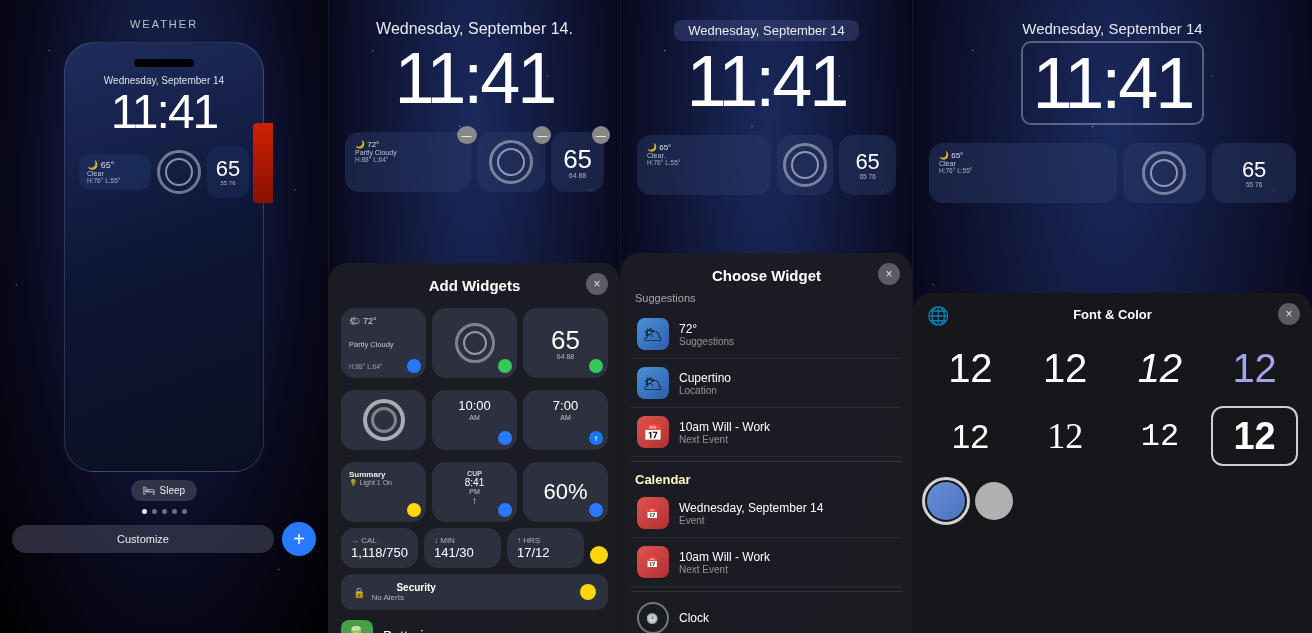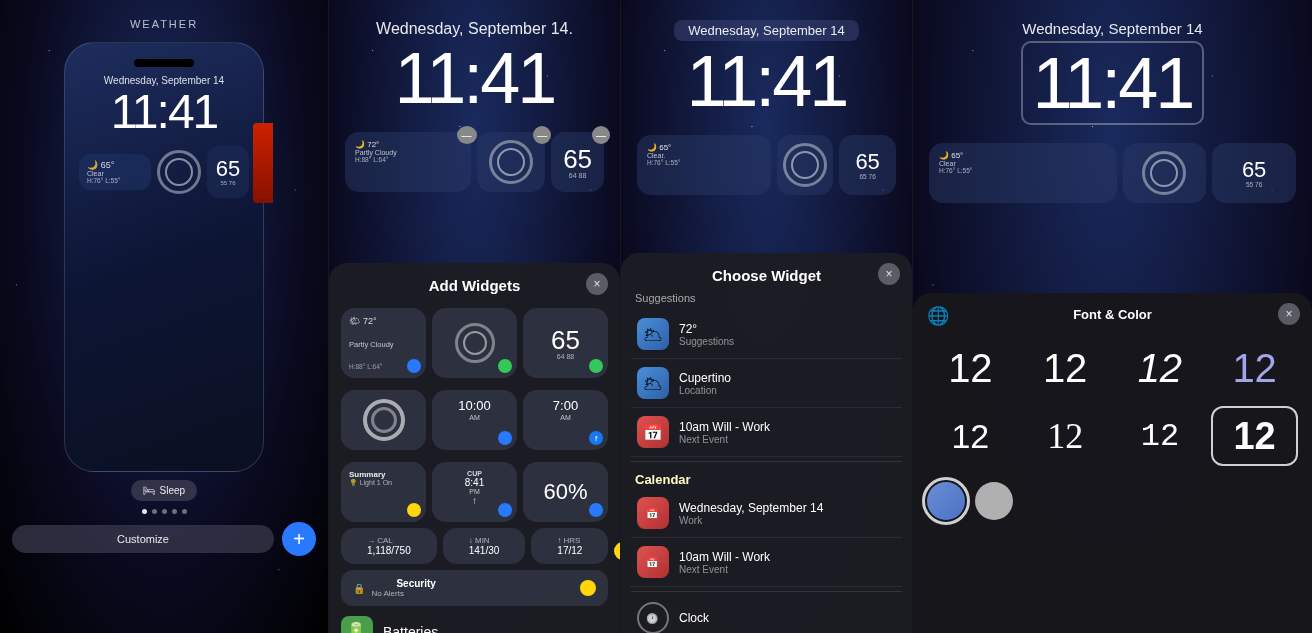--- a/index.html
+++ b/index.html
@@ -285,25 +285,25 @@
       position: relative;
     }
     .aw-stats-row {
       display: flex;
       gap: 6px;
       padding: 0 12px 6px;
     }
     .aw-stat-item {
       background: rgba(50,55,70,0.8);
       border-radius: 14px;
-      padding: 8px 26px;
+      padding: 8px 10px;
       flex: 1;
     }
     .aw-stat-label { font-size: 8px; color: rgba(255,255,255,0.6); }
-    .aw-stat-value { font-size: 10px; color: #fff; font-weight: 500; }
+    .aw-stat-value { font-size: 13px; color: #fff; font-weight: 500; }
     .batteries-icon {
       width: 32px;
       height: 32px;
       background: #4a9e4a;
       border-radius: 8px;
       display: flex;
       align-items: center;
       justify-content: center;
     }
     .batteries-label {
@@ -989,21 +989,21 @@
       </div>
 
       <div class="cw-section-divider"></div>
 
       <div class="cw-section-header">Calendar</div>
       <div class="cw-list">
         <div class="cw-item">
           <div class="cw-item-icon cw-cal-date" style="background:linear-gradient(135deg,#e05252,#b03030);font-size:10px;">📅</div>
           <div class="cw-item-info">
             <div class="cw-item-name">Wednesday, September 14</div>
-            <div class="cw-item-sub">Work</div>
+            <div class="cw-item-sub">Event</div>
           </div>
         </div>
         <div class="cw-item">
           <div class="cw-item-icon" style="background:linear-gradient(135deg,#e05252,#b03030);font-size:10px;">📅</div>
           <div class="cw-item-info">
             <div class="cw-item-name">10am Will - Work</div>
             <div class="cw-item-sub">Next Event</div>
           </div>
         </div>
       </div>

